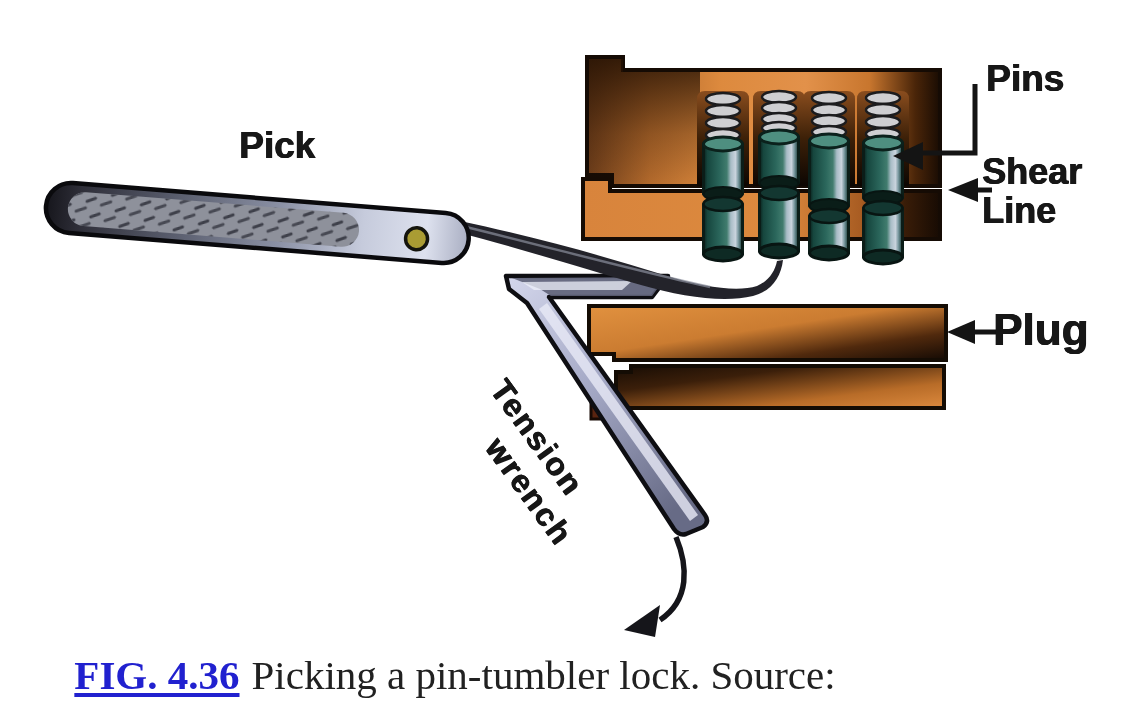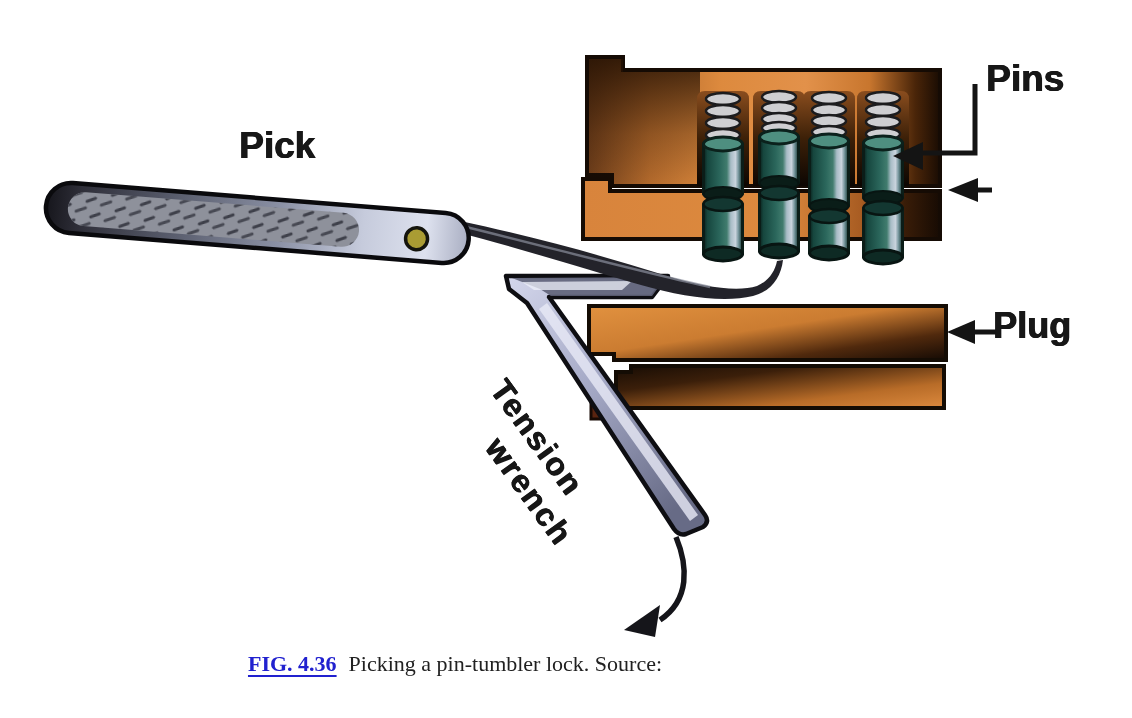--- a/index.html
+++ b/index.html
@@ -10,29 +10,29 @@
   #art{position:absolute;left:0;top:0;}
   .lbl{
     position:absolute;color:#171717;font-weight:700;
     font-family:"Liberation Sans",sans-serif;
     text-shadow:0.7px 0 0 currentColor,-0.3px 0 0 currentColor;
     white-space:pre;line-height:1.0;
   }
   #pick-label   {left:202px;top:127px;font-size:37px;margin-left:37px;}
   #pins-label   {left:986px;top:60px; font-size:37px;text-align:right;}
   #shear-label  {left:982px;top:152px;font-size:36px;line-height:39px;}
-  #plug-label   {left:993px;top:308px;font-size:36px;}
+  #plug-label   {left:993px;top:308px;font-size:44px;}
   #tension-label{
     left:513px;top:372px;font-size:32px;line-height:38px;letter-spacing:2px;
     transform:rotate(54deg);transform-origin:0 0;
   }
   #tension-label .l2{display:block;padding-left:44px;}
   #caption{
     position:absolute;left:0;top:651px;width:910px;text-align:center;
-    font-family:"Liberation Serif",serif;font-size:22px;color:#212121;
+    font-family:"Liberation Serif",serif;font-size:41px;color:#212121;
   }
   #caption a{
     color:#2121cf;font-weight:700;text-decoration:underline;
     text-underline-offset:4px;cursor:pointer;
   }
   #caption .cap-text{margin-left:12px;}
 </style>
 </head>
 <body>
 
@@ -231,20 +231,21 @@
     <g>
       <line x1="972" y1="332" x2="997" y2="332" stroke="#141414" stroke-width="5"></line>
       <polygon points="947,332 975,320 975,344" fill="#141414"></polygon>
     </g>
   </svg>
 
   <div class="lbl" id="pick-label">Pick</div>
 
   <div class="lbl" id="pins-label">Pins</div>
 
+  <div class="lbl" id="shear-label"><span>Shear</span><br><span>Line</span></div>
 
   <div class="lbl" id="plug-label">Plug</div>
 
   <div class="lbl" id="tension-label"><span>Tension</span><span class="l2">wrench</span></div>
 
   <div id="caption">
     <a>FIG. 4.36</a><span class="cap-text">Picking a pin-tumbler lock. Source:</span>
   </div>
 
 </div>

